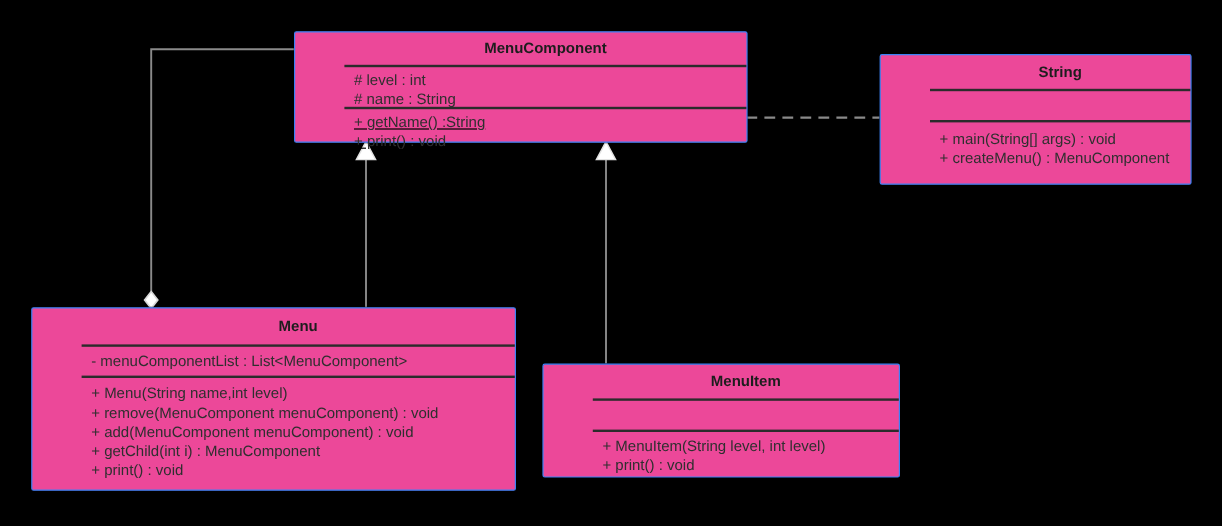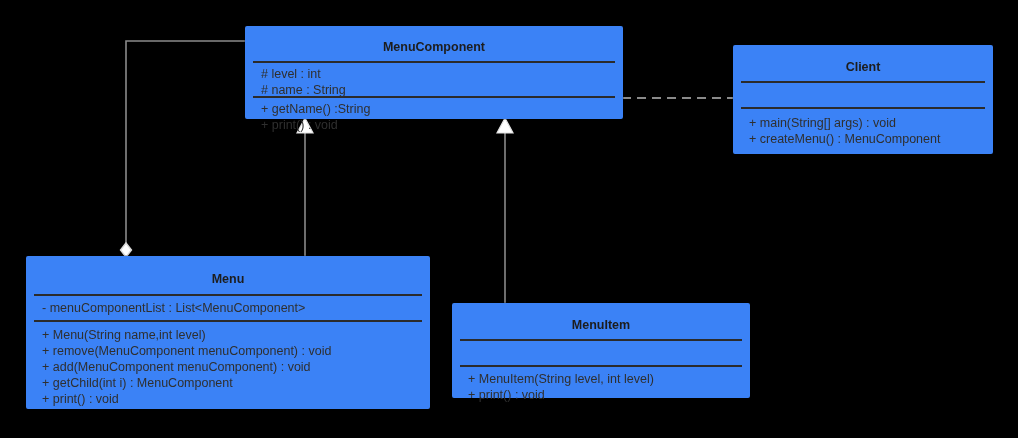--- a/index.html
+++ b/index.html
@@ -21,26 +21,27 @@
   #edges {
     position: absolute;
     left: 0;
     top: 0;
     width: 1018px;
     height: 438px;
     pointer-events: none;
   }
   .uml-class {
     position: absolute;
-    background: #3b82f6;
-    border: 8px solid #3b82f6;
+    background: #ec4899;
+    border: 1px solid #3b82f6;
     box-sizing: border-box;
     border-radius: 2px;
     box-shadow: 0 0 0 0.5px rgba(0,0,0,0.35);
     z-index: 5;
+    padding-left: 41px;
   }
   .uml-title {
     font-size: 12.5px;
     font-weight: bold;
     color: #1d1d1d;
     text-align: center;
     line-height: 1;
     display: flex;
     align-items: center;
     justify-content: center;
@@ -89,28 +90,28 @@
       <line x1="622" y1="98" x2="733" y2="98" stroke="#8a8a8a" stroke-width="2" stroke-dasharray="9 6"></line>
     </g>
   </svg>
 
   <div class="uml-class" style="left:245px; top:26px; width:378px; height:93px;">
     <div class="uml-title" style="height:27px;">MenuComponent</div>
     <div class="uml-compartment uml-sep" style="height:35px;">
       <div class="uml-row"># level : int</div>
       <div class="uml-row"># name : String</div>
     </div>
-    <div class="uml-compartment uml-sep" style="height:29px;">
+    <div class="uml-compartment uml-sep" style="height:29px;text-decoration:underline;">
       <div class="uml-row">+ getName() :String</div>
       <div class="uml-row">+ print() : void</div>
     </div>
   </div>
 
   <div class="uml-class" style="left:733px; top:45px; width:260px; height:109px;">
-    <div class="uml-title" style="height:28px;">Client</div>
+    <div class="uml-title" style="height:28px;">String</div>
     <div class="empty-compartment uml-sep" style="height:26px;"></div>
     <div class="uml-compartment uml-sep" style="height:51px; padding-top:6px;">
       <div class="uml-row">+ main(String[] args) : void</div>
       <div class="uml-row">+ createMenu() : MenuComponent</div>
     </div>
   </div>
 
   <div class="uml-class" style="left:26px; top:256px; width:404px; height:153px;">
     <div class="uml-title" style="height:30px;">Menu</div>
     <div class="uml-compartment uml-sep" style="height:26px; padding-top:4px;">

